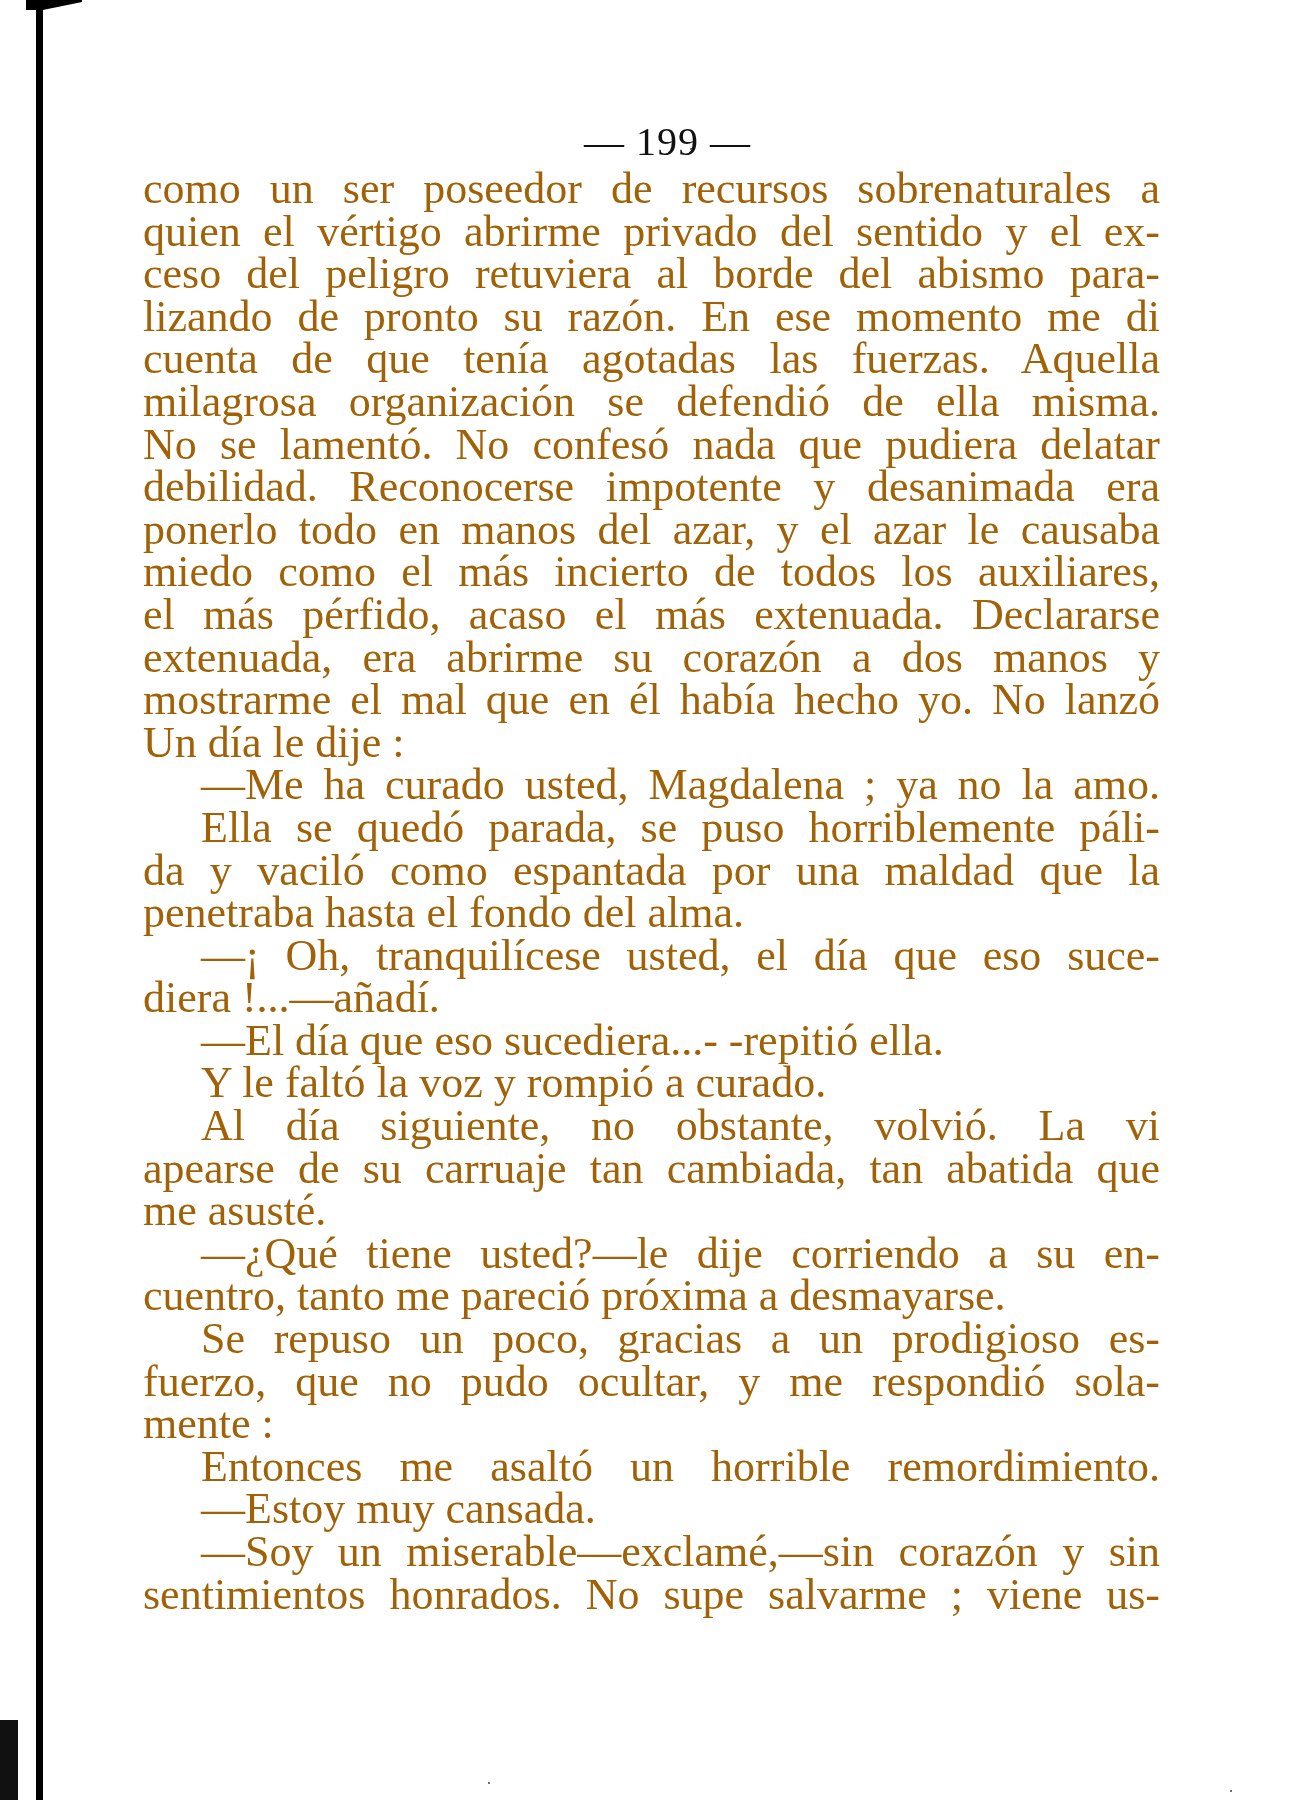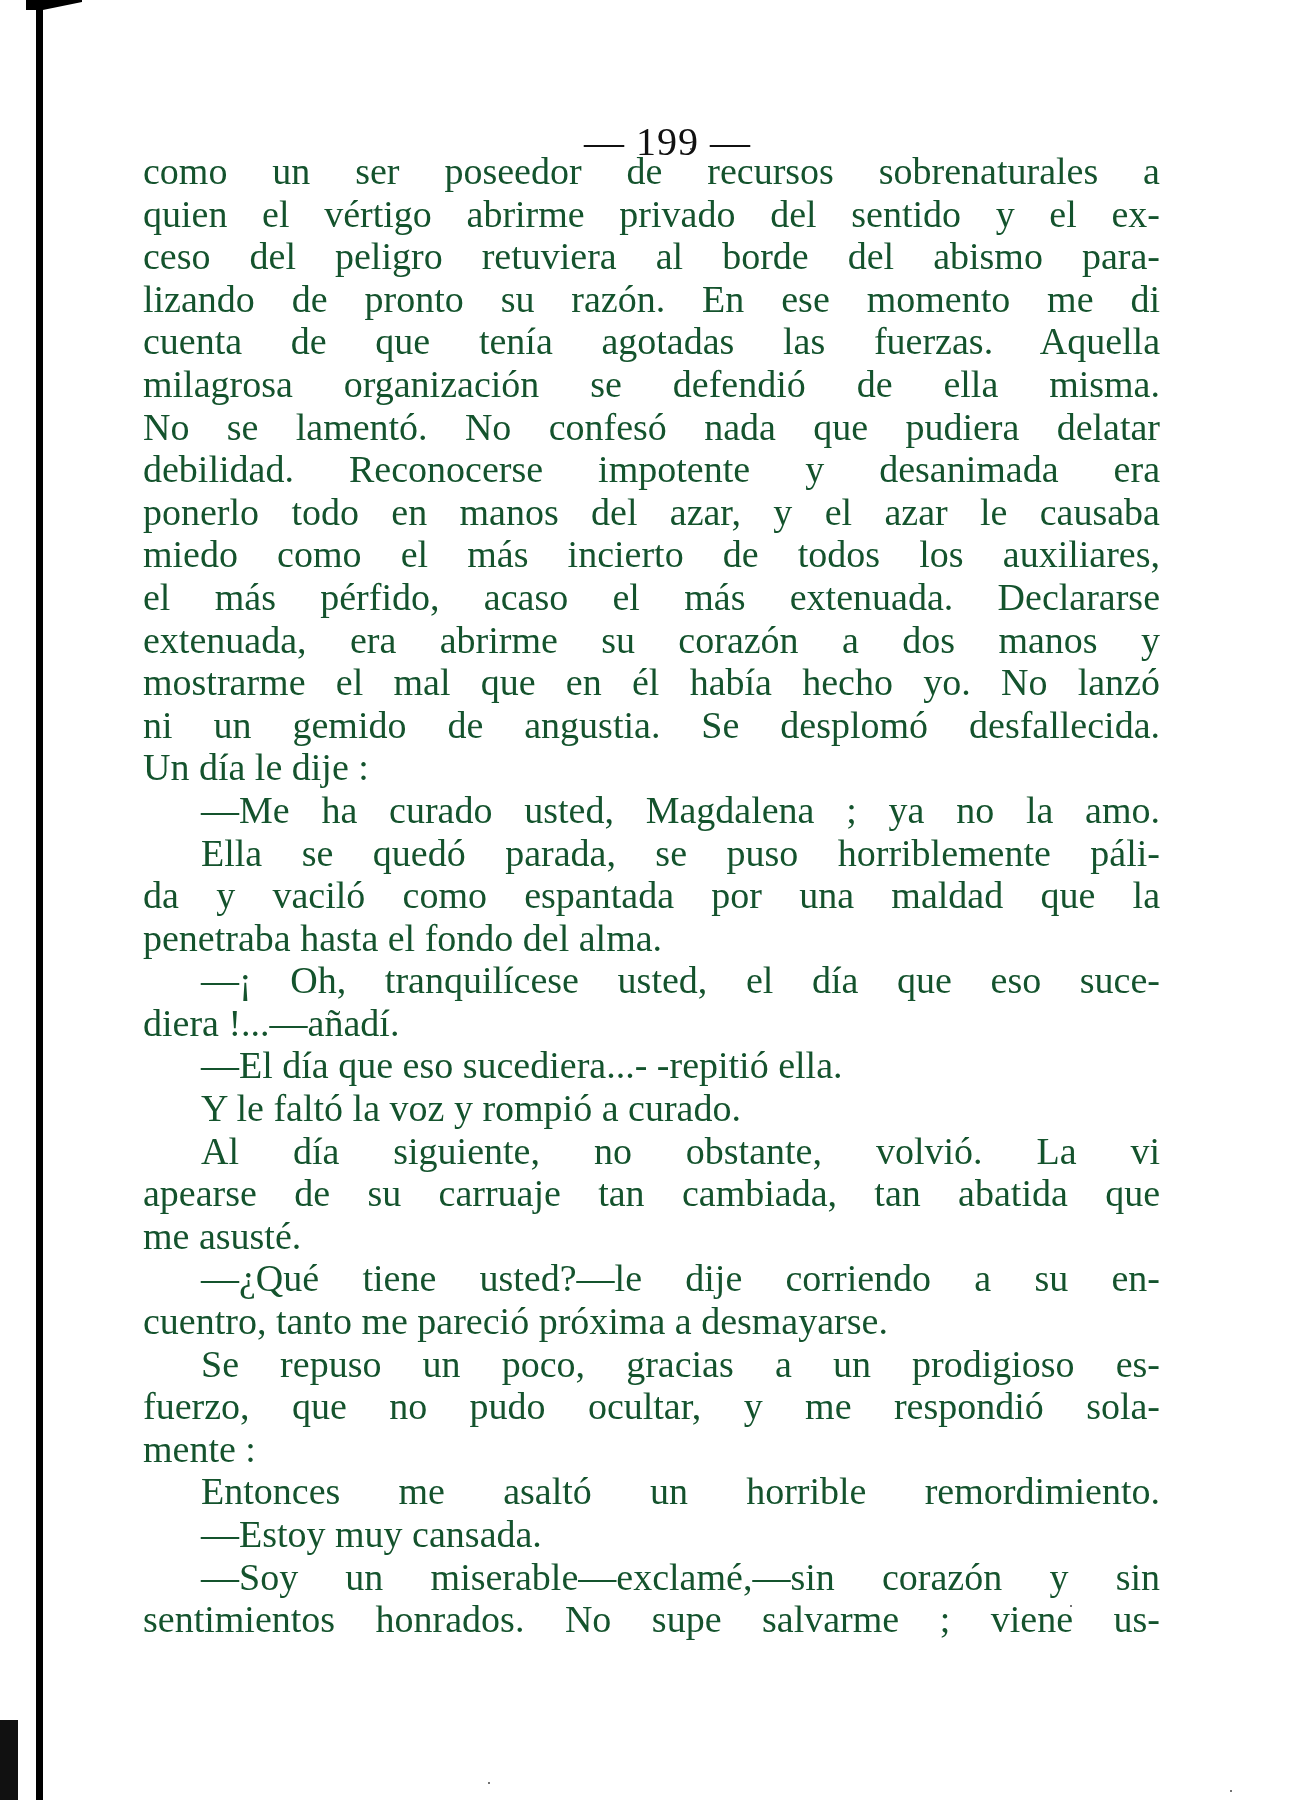--- a/index.html
+++ b/index.html
@@ -17,22 +17,22 @@
     position: absolute; left: 0; top: 1720px; width: 18px; height: 80px;
     background: #111;
   }
   .page-number {
     position: absolute; left: 0; width: 1295px; top: 118px;
     text-align: center; margin-left: 20px;
     font-family: "Liberation Serif", serif; font-size: 40px; color: #111;
     letter-spacing: 1px;
   }
   .text-block {
-    position: absolute; left: 143px; top: 150px; width: 1017px;
-    font-family: "Liberation Serif", serif; font-size: 38px; color: #14532d;
+    position: absolute; left: 143px; top: 168px; width: 1017px;
+    font-family: "Liberation Serif", serif; font-size: 44px; color: #a16207;
   }
   .line {
     height: 42.6px; line-height: 42.6px; white-space: nowrap;
     text-align: justify; text-align-last: justify;
     transform-origin: left center;
   }
   .line.short { text-align: center; text-align-last: left; }
   .line.indent { padding-left: 58px; }
   .speck { position: absolute; width: 2px; height: 2px; background: #444; border-radius: 1px; }
 </style>
@@ -52,21 +52,20 @@
     <div class="line">lizando de pronto su razón. En ese momento me di</div>
     <div class="line">cuenta de que tenía agotadas las fuerzas. Aquella</div>
     <div class="line">milagrosa organización se defendió de ella misma.</div>
     <div class="line">No se lamentó. No confesó nada que pudiera delatar</div>
     <div class="line">debilidad. Reconocerse impotente y desanimada era</div>
     <div class="line">ponerlo todo en manos del azar, y el azar le causaba</div>
     <div class="line">miedo como el más incierto de todos los auxiliares,</div>
     <div class="line">el más pérfido, acaso el más extenuada. Declararse</div>
     <div class="line">extenuada, era abrirme su corazón a dos manos y</div>
     <div class="line">mostrarme el mal que en él había hecho yo. No lanzó</div>
-    <div class="line">ni un gemido de angustia. Se desplomó desfallecida.</div>
     <div class="line short">Un día le dije :</div>
     <div class="line indent">—Me ha curado usted, Magdalena ; ya no la amo.</div>
     <div class="line indent">Ella se quedó parada, se puso horriblemente páli-</div>
     <div class="line">da y vaciló como espantada por una maldad que la</div>
     <div class="line short">penetraba hasta el fondo del alma.</div>
     <div class="line indent">—¡ Oh, tranquilícese usted, el día que eso suce-</div>
     <div class="line short">diera !...—añadí.</div>
     <div class="line indent short">—El día que eso sucediera...- -repitió ella.</div>
     <div class="line indent short">Y le faltó la voz y rompió a curado.</div>
     <div class="line indent">Al día siguiente, no obstante, volvió. La vi</div>

